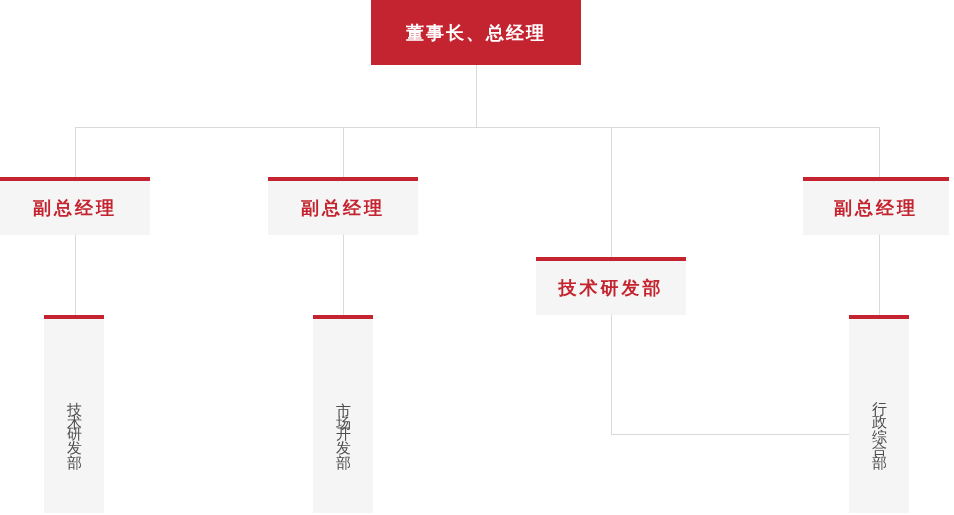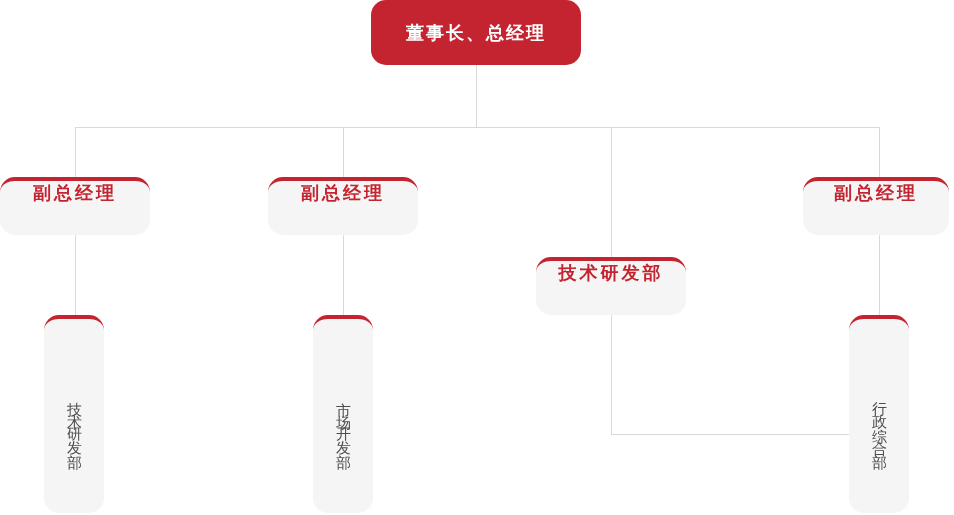--- a/index.html
+++ b/index.html
@@ -2,21 +2,21 @@
 <html style="--primary-red: #c4242f; --node-bg: #f5f5f5; --connector: #d9d9d9; --level3-text: #4d4d4d; --root-text: #ffffff;"><head>
 <meta charset="utf-8">
 <style>
   :root {
     --primary-red: #c4242f;
     --node-bg: #f5f5f5;
     --connector: #d9d9d9;
     --level3-text: #4d4d4d;
     --root-text: #ffffff;
   }
-  * { box-sizing: border-box; margin: 0; padding: 0; border-radius: 15px; }
+  * { box-sizing: border-box; margin: 0; padding: 0; }
   body {
     background: #ffffff;
     font-family: "Liberation Sans", "DejaVu Sans", sans-serif;
   }
   .canvas {
     position: relative;
     width: 954px;
     height: 515px;
     background: #ffffff;
     overflow: hidden;
@@ -38,21 +38,21 @@
   }
   
   .node-l2 {
     position: absolute;
     width: 150px; height: 58px;
     background: var(--node-bg);
     border-top: 4px solid var(--primary-red);
     color: var(--primary-red);
     font-size: 18px; font-weight: bold;
     letter-spacing: 3px;
-    display: flex; align-items: flex-start; justify-content: center;
+    display: flex; align-items: center; justify-content: center;
   }
   
   .node-l3 {
     position: absolute;
     width: 60px; height: 198px;
     background: var(--node-bg);
     border-top: 4px solid var(--primary-red);
     display: flex; align-items: center; justify-content: center;
   }
   .node-l3 .vtext {

